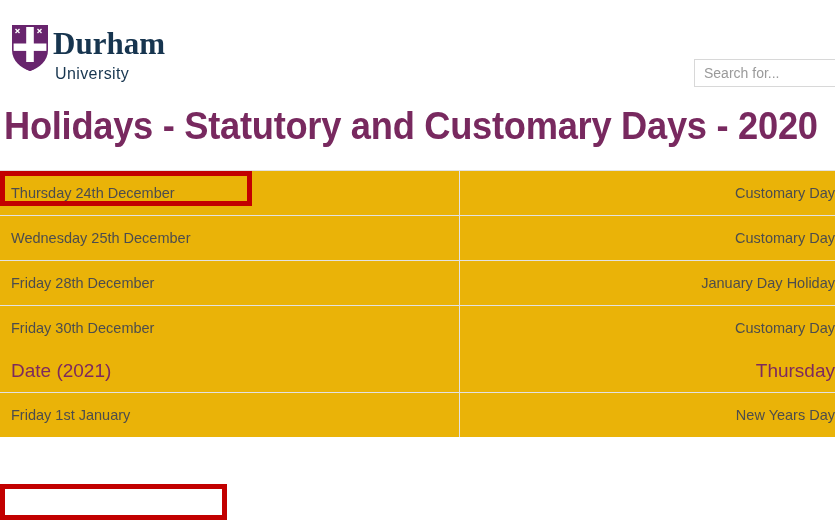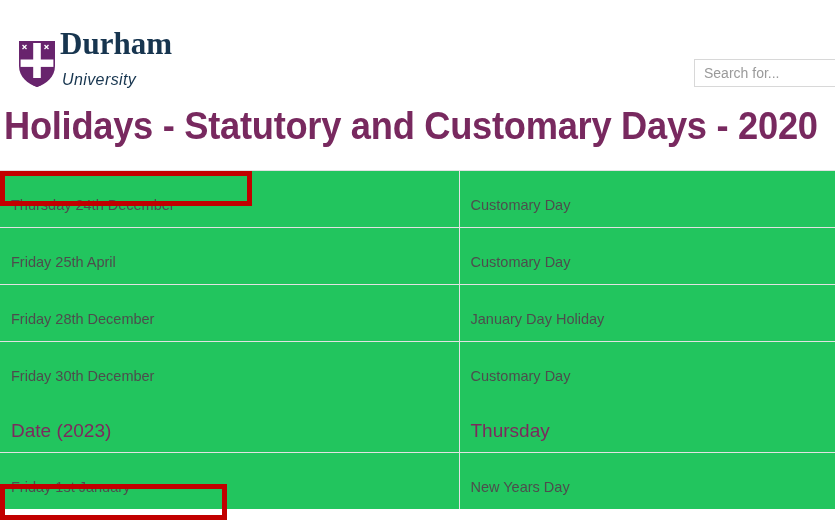--- a/index.html
+++ b/index.html
@@ -16,24 +16,24 @@
   }
 
   
   .header {
     position: relative;
     height: 100px;
   }
 
   .logo-block {
     position: absolute;
-    left: 18px;
+    left: 11px;
     top: 24px;
     display: flex;
-    align-items: flex-end;
+    align-items: flex-start;
   }
   .shield {
     width: 38px;
     height: 48px;
     position: relative;
     flex: 0 0 auto;
   }
   .wordmark {
     margin-left: 4px;
     margin-top: 4px;
@@ -47,23 +47,22 @@
     color: #17354f;
     letter-spacing: 0px;
   }
   .wordmark .university {
     display: block;
     font-family: "Liberation Sans", sans-serif;
     font-size: 16px;
     font-weight: 400;
     color: #17354f;
     letter-spacing: 0.4px;
-    margin-top: 13px;
+    margin-top: 7px;
     margin-left: 2px;
-    font-style: italic;
   }
 
   .topnav {
     position: absolute;
     top: 16px;
     left: 484px;
     display: flex;
     gap: 27px;
     white-space: nowrap;
   }
@@ -123,29 +122,29 @@
     width: 835px;
     border-collapse: collapse;
     table-layout: fixed;
   }
   .tbl col.c1 { width: 459px; }
   .tbl col.c2 { width: 376px; }
 
   .tbl td {
     border-top: 1px solid #e2e2e2;
     border-right: 1px solid #e2e2e2;
-    padding: 12px 0 0 11px;
+    padding: 0 0 0 11px;
     height: 44px;
     vertical-align: middle;
     font-size: 14.5px;
     color: #4d4d4d;
-    background: #22c55e;
+    background: #eab308;
   }
   .tbl tr.no-top td { border-top: none; }
-  .tbl td.last { border-right: none; }
+  .tbl td.last { border-right: none; text-align: right; }
 
   .tbl td.hdr {
     color: #7d2a5e;
     font-size: 19px;
     height: 42px;
   }
   .redbox {
     position: absolute;
     border: 5px solid #c20000;
     box-sizing: border-box;
@@ -188,33 +187,33 @@
   <colgroup>
       <col class="c1">
       <col class="c2">
     </colgroup>
   <tbody>
     <tr>
       <td>Thursday 24th December</td>
       <td class="last">Customary Day</td>
     </tr>
     <tr>
-      <td>Friday 25th April</td>
+      <td>Wednesday 25th December</td>
       <td class="last">Customary Day</td>
     </tr>
     <tr>
       <td>Friday 28th December</td>
       <td class="last">January Day Holiday</td>
     </tr>
     <tr>
       <td>Friday 30th December</td>
       <td class="last">Customary Day</td>
     </tr>
     <tr class="no-top">
-      <td class="hdr">Date (2023)</td>
+      <td class="hdr">Date (2021)</td>
       <td class="hdr last">Thursday</td>
     </tr>
     <tr>
       <td>Friday 1st January</td>
       <td class="last">New Years Day</td>
     </tr>
   </tbody>
 </table>
 
 <div class="redbox" id="redbox-1"></div>

